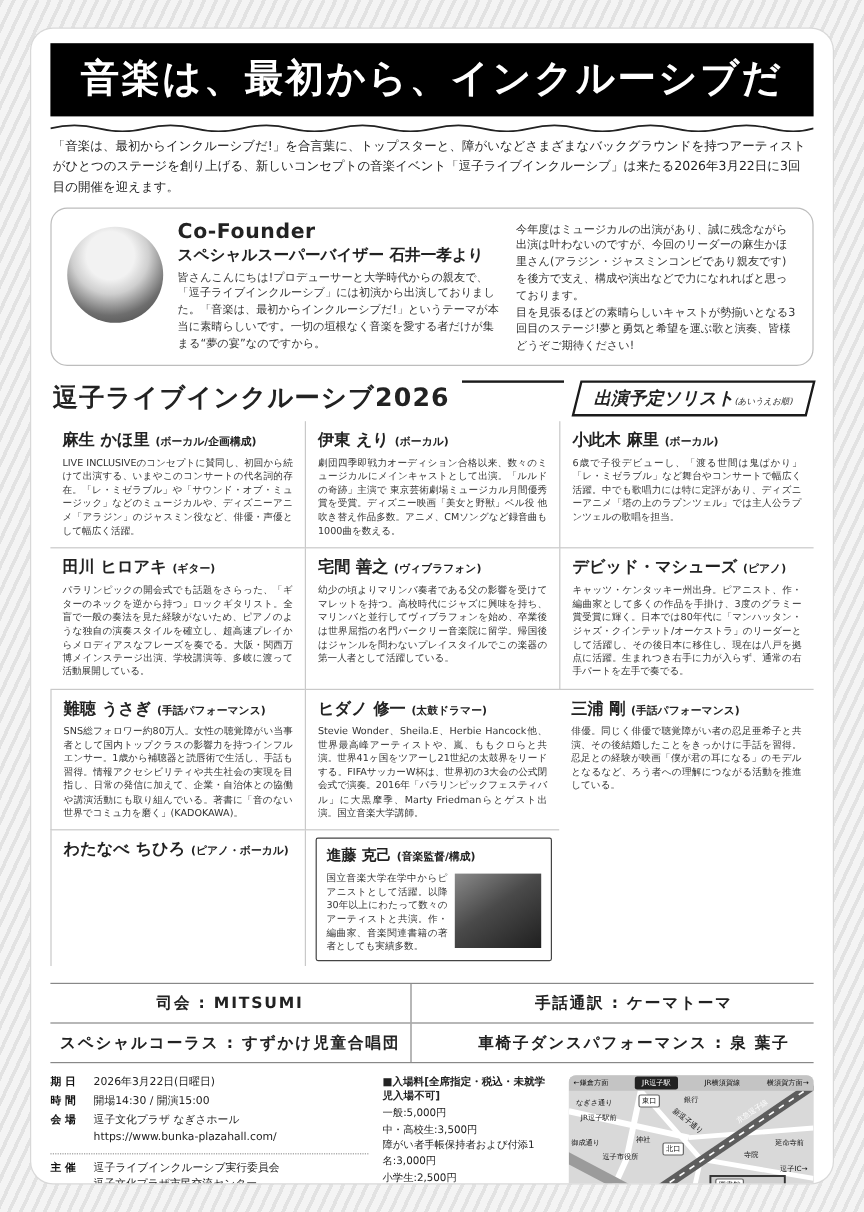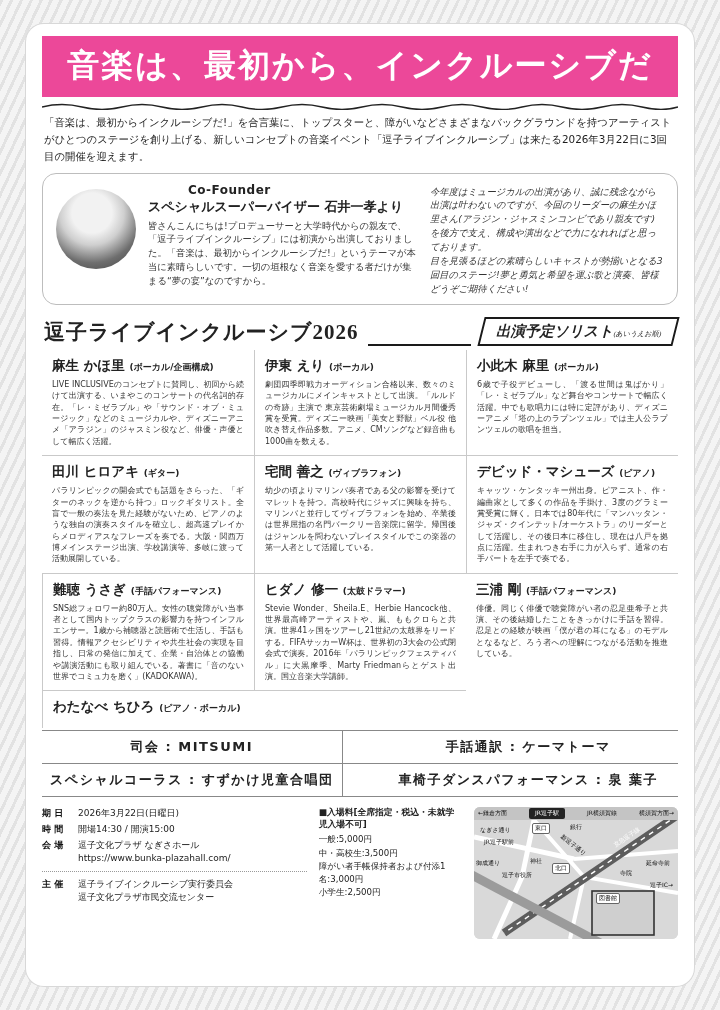--- a/index.html
+++ b/index.html
@@ -8,55 +8,55 @@
     font-family:"DejaVu Sans", sans-serif;
     background: repeating-linear-gradient(115deg,#e2e2e2 0 3px,#f4f4f4 3px 9px);
     position:relative; color:#222;
   }
   .card {
     position:absolute; left:26px; top:24px; width:668px; height:962px;
     background:#fff; border-radius:18px; padding:12px 16px; overflow:hidden;
     box-shadow:0 0 0 1px #d8d8d8;
   }
   
-  .banner { background:#ec4899; color:#fff; text-align:center;
+  .banner { background:#000000; color:#fff; text-align:center;
     font-size:32px; font-weight:bold; letter-spacing:2px; padding:8px 0 9px; }
   .wave { display:block; margin:5px auto 4px; }
   .intro { font-size:10.4px; line-height:1.62; color:#1d1d1d; margin:2px 2px 8px; }
   
   .cof { border:1px solid #bdbdbd; border-radius:14px; padding:9px 13px 8px;
     display:flex; gap:12px; }
   .avatar { width:80px; height:80px; border-radius:50%; flex:0 0 80px; margin-top:6px;
     background: radial-gradient(circle at 45% 30%, #f2f2f2 0 28%, #cfcfcf 45%, #6e6e6e 70%, #3c3c3c 100%); }
   .cof-col { flex:1; }
-  .cof-h1 { font-size:12px; font-weight:bold; letter-spacing:.5px;margin-left:40px; }
+  .cof-h1 { font-size:17px; font-weight:bold; letter-spacing:.5px; }
   .cof-h2 { font-size:13px; font-weight:bold; margin:1px 0 3px; }
   .cof-p { font-size:9.3px; line-height:1.5; color:#333; }
-  .cof-col.right { padding-top:2px;font-style:italic; }
-  
-  .sect { display:flex; align-items:flex-end; gap:10px; margin:12px 2px 4px;font-family:Liberation Serif, serif; }
+  .cof-col.right { padding-top:2px; }
+  
+  .sect { display:flex; align-items:flex-start; gap:10px; margin:12px 2px 4px; }
   .sect-title { font-size:21px; font-weight:bold; letter-spacing:1px; white-space:nowrap; }
   .sect-line { flex:1; height:2px; background:#1a1a1a; }
   .badge { border:2px solid #1a1a1a; transform:skewX(-14deg); padding:3px 12px 3px 14px; background:#fff; }
   .badge-in { transform:skewX(14deg); font-size:14.5px; font-weight:bold; white-space:nowrap; }
   .badge-note { font-size:7px; font-weight:normal; }
   
   .grid { display:grid; grid-template-columns:1fr 1fr 1fr; margin-top:2px; }
   .cell { padding:7px 10px 8px; }
   .cell.bl { border-left:1px solid #c9c9c9; }
   .cell.bb { border-bottom:1px solid #c9c9c9; }
   .pname { font-size:13.5px; font-weight:bold; margin-bottom:4px; white-space:nowrap; }
   .prole { font-size:9px; font-weight:bold; }
   .pbio { font-size:8px; line-height:1.42; color:#333; text-align:justify; }
   .mdbox { border:1.5px solid #444; border-radius:2px; padding:6px 8px; margin:2px 0 0 2px; }
   .mdflex { display:flex; gap:6px; }
   .mdphoto { flex:0 0 72px; height:62px; margin-top:2px;
     background: linear-gradient(145deg,#8a8a8a 0%,#4a4a4a 45%,#1f1f1f 100%); }
   
-  .staff { border-top:1.5px solid #888; margin-top:2px; }
+  .staff { border-top:1.5px solid #888; margin-top:14px; }
   .staffrow { display:flex; border-bottom:1.5px solid #888; }
   .sh { flex:1; text-align:center; padding:7px 0; font-size:13px; font-weight:bold; letter-spacing:1.5px; }
   .sh + .sh { border-left:1.5px solid #888;padding-left:36px; }
   
   .info { display:flex; gap:12px; margin-top:10px; }
   .i-left { width:292px; }
   .i-mid { width:158px; }
   .i-right { flex:1; }
   .irow { display:flex; font-size:9px; line-height:1.45; margin-bottom:3px; }
   .ilbl { flex:0 0 36px; font-weight:bold; color:#111; }
@@ -139,20 +139,29 @@
         <div class="pname"><span>ヒダノ 修一</span> <span class="prole">(太鼓ドラマー)</span></div>
         <p class="pbio">Stevie Wonder、Sheila.E、Herbie Hancock他、世界最高峰アーティストや、嵐、ももクロらと共演。世界41ヶ国をツアーし21世紀の太鼓界をリードする。FIFAサッカーW杯は、世界初の3大会の公式閉会式で演奏。2016年「パラリンピックフェスティバル」に大黒摩季、Marty Friedmanらとゲスト出演。国立音楽大学講師。</p>
       </div>
     <div class="cell">
         <div class="pname"><span>三浦 剛</span> <span class="prole">(手話パフォーマンス)</span></div>
         <p class="pbio">俳優。同じく俳優で聴覚障がい者の忍足亜希子と共演、その後結婚したことをきっかけに手話を習得。忍足との経験が映画「僕が君の耳になる」のモデルとなるなど、ろう者への理解につながる活動を推進している。</p>
       </div>
     <div class="cell bl">
         <div class="pname"><span>わたなべ ちひろ</span> <span class="prole">(ピアノ・ボーカル)</span></div>
       </div>
+    <div class="cell bl" style="padding:4px 6px;">
+      <div class="mdbox">
+        <div class="pname" style="font-size:12.5px;"><span>進藤 克己</span> <span class="prole">(音楽監督/構成)</span></div>
+        <div class="mdflex">
+          <p class="pbio">国立音楽大学在学中からピアニストとして活躍。以降30年以上にわたって数々のアーティストと共演。作・編曲家、音楽関連書籍の著者としても実績多数。</p>
+          <div class="mdphoto"></div>
+        </div>
+      </div>
+    </div>
   </div>
 
   <div class="staff">
     <div class="staffrow">
       <div class="sh">司会 : MITSUMI</div>
       <div class="sh">手話通訳 : ケーマトーマ</div>
     </div>
     <div class="staffrow">
       <div class="sh">スペシャルコーラス : すずかけ児童合唱団</div>
       <div class="sh">車椅子ダンスパフォーマンス : 泉 葉子</div>

